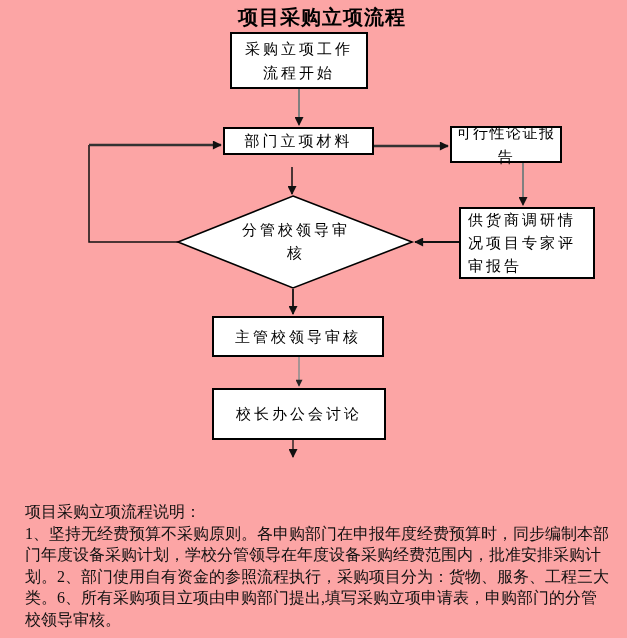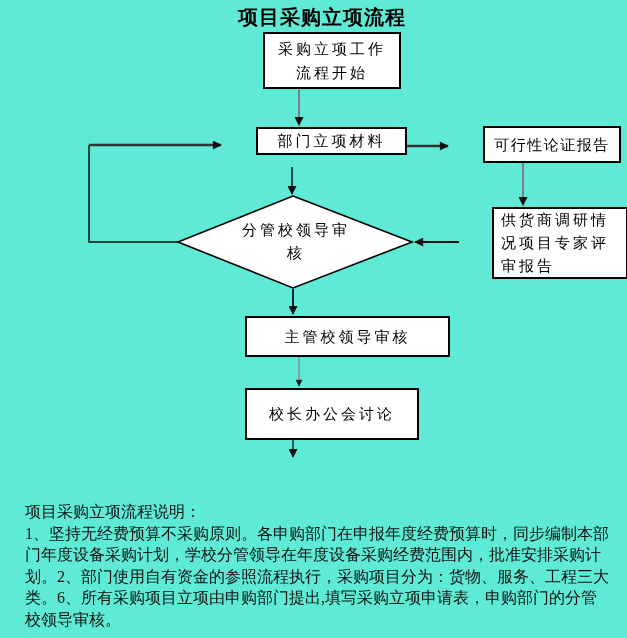--- a/index.html
+++ b/index.html
@@ -1,19 +1,19 @@
 <!DOCTYPE html>
 <html><head>
 <meta charset="utf-8">
 <style>
   html,body { margin:0; padding:0; background:#ffffff; }
   .canvas {
     position:relative;
     width:627px; height:638px;
-    background:#5eead4;
+    background:#fca5a5;
     overflow:hidden;
     font-family:"Liberation Serif", serif;
     color:#000;
   }
   .flow-title {
     position:absolute;
     left:17px; top:4px; width:610px;
     text-align:center;
     font-weight:bold;
     font-size:20px;
@@ -28,28 +28,27 @@
     box-sizing:border-box;
     display:flex;
     flex-direction:column;
     align-items:center;
     justify-content:center;
     font-size:15px;
     letter-spacing:3px;
     line-height:24px;
     text-align:center;
     font-family:"Liberation Serif", serif;
-    margin-left:33px;
   }
   .node-start    { left:230px; top:32px;  width:138px; height:57px; }
   .node-dept     { left:223px; top:127px; width:151px; height:28px; }
-  .node-feas     { left:450px; top:126px; width:138px; height:37px; letter-spacing:1.5px; }
+  .node-feas     { left:450px; top:126px; width:112px; height:37px; letter-spacing:1.5px; }
   .node-supplier { left:459px; top:207px; width:136px; height:72px;
                    align-items:flex-start; padding-left:7px; text-align:left; line-height:23px; }
-  .node-review   { left:212px; top:316px; width:205px; height:41px; }
+  .node-review   { left:212px; top:316px; width:172px; height:41px; }
   .node-meeting  { left:212px; top:388px; width:174px; height:52px; }
   .node-end      { left:210px; top:459px; width:168px; height:42px; border-radius:21px; }
   .decision-label {
     position:absolute;
     left:216px; top:219px; width:160px; height:46px;
     display:flex; flex-direction:column; align-items:center; justify-content:center;
     font-size:15px; letter-spacing:3px; line-height:23px; 
     font-family:"Liberation Serif", serif;
   }
   .notes {

